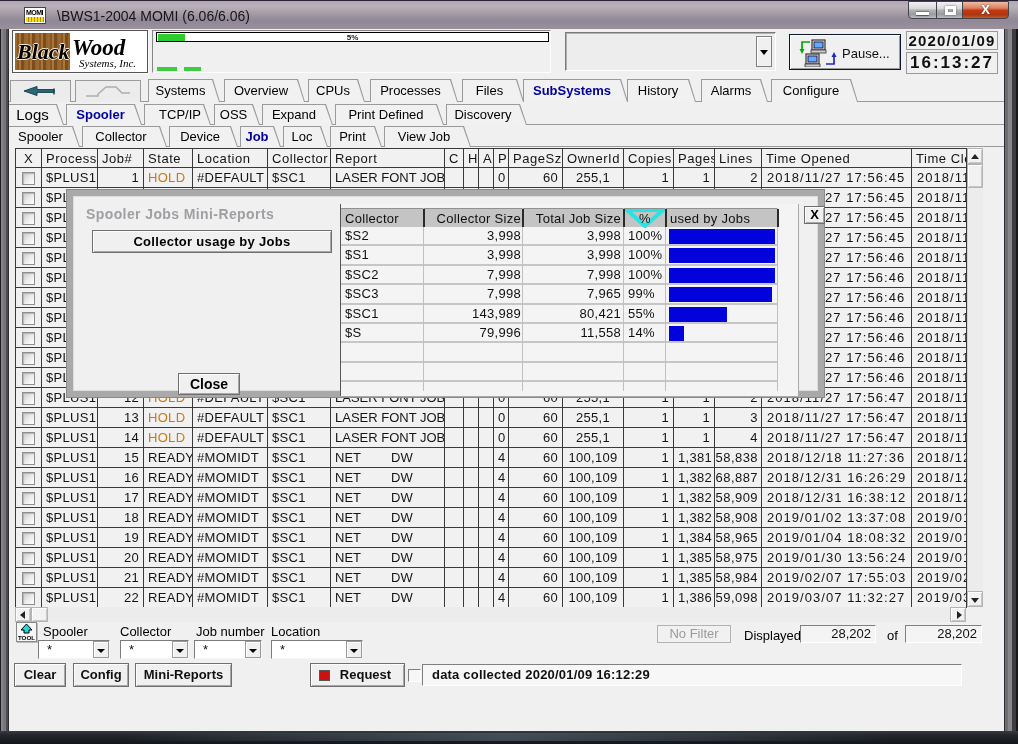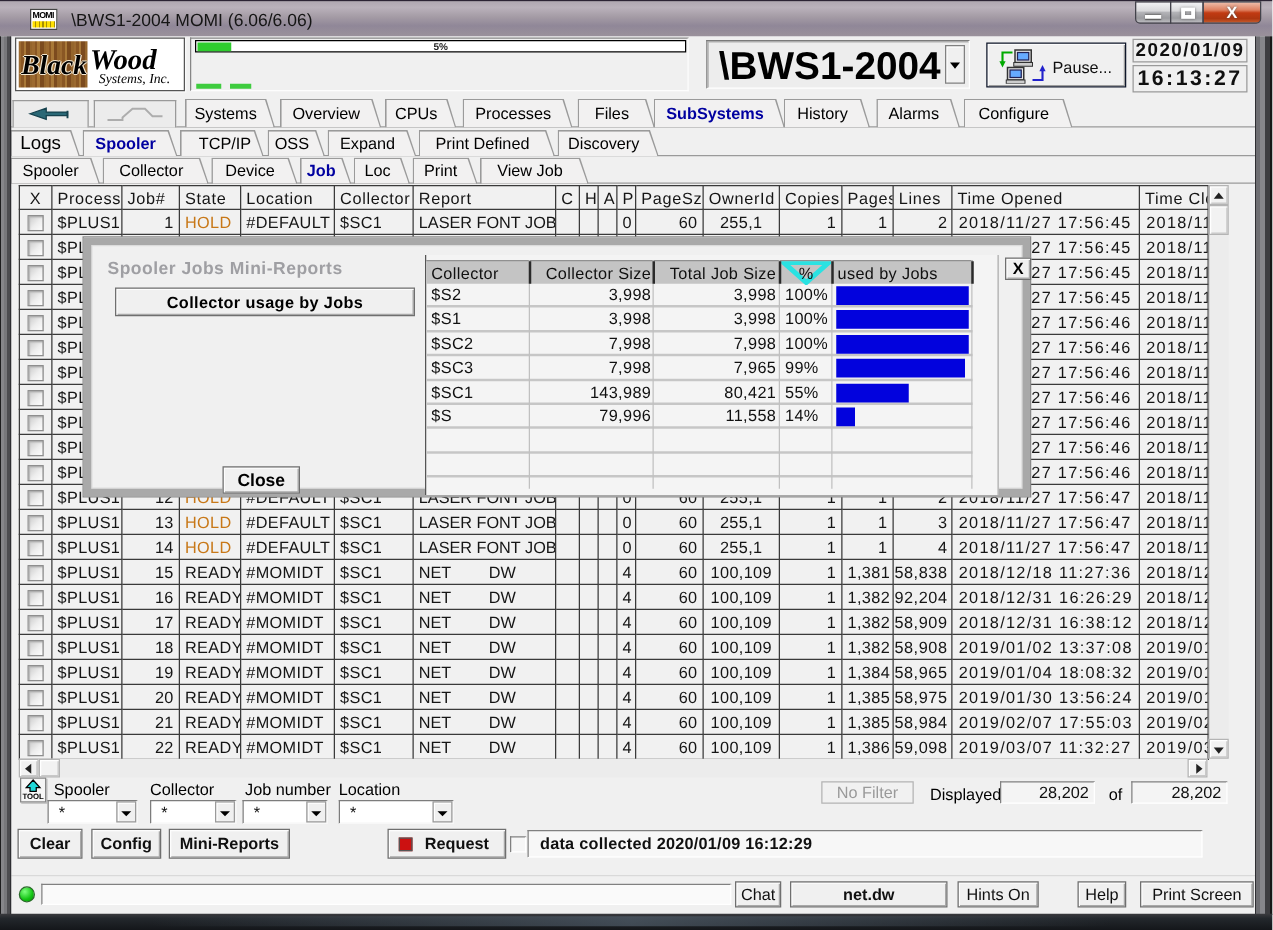--- a/index.html
+++ b/index.html
@@ -137,21 +137,20 @@
     </div>
 <div id="ppanel" class="abs sunk">
       <div id="ptrack">
         <div id="pfill"></div>
         <div id="plab">5%</div>
       </div>
       <div class="dash" style="left:4px;width:20px;"></div>
       <div class="dash" style="left:31px;width:17px;"></div>
     </div>
 <div id="bwsbox" class="abs">
-      <span id="bwstext">\BWS1-2004</span>
       <div id="bwsarrow"></div>
     </div>
 <div id="pausebtn" class="abs raised">
       <svg width="40" height="28" viewBox="0 0 40 28" style="position:absolute;left:8px;top:4px;">
         <rect x="14" y="1" width="13" height="10" fill="#e8e8e8" stroke="#333" stroke-width="1.2"></rect>
         <rect x="16" y="3" width="9" height="6" fill="#66aaff" stroke="#225"></rect>
         <rect x="13" y="11" width="15" height="3" fill="#cccccc" stroke="#333" stroke-width="0.8"></rect>
         <rect x="8" y="15" width="13" height="10" fill="#e8e8e8" stroke="#333" stroke-width="1.2"></rect>
         <rect x="10" y="17" width="9" height="6" fill="#66aaff" stroke="#225"></rect>
         <rect x="7" y="25" width="15" height="3" fill="#cccccc" stroke="#333" stroke-width="0.8"></rect>
@@ -640,21 +639,21 @@
           <td>$SC1</td>
           <td class="rep">NET<span style="display:inline-block;width:30px;"></span>DW</td>
           <td></td>
           <td></td>
           <td></td>
           <td class="r">4</td>
           <td class="r">60</td>
           <td class="own">100,109</td>
           <td class="r">1</td>
           <td class="r">1,382</td>
-          <td class="r" style="padding-right:3px;direction:rtl;letter-spacing:0.45px;">92,204</td>
+          <td class="r" style="padding-right:3px;direction:rtl;letter-spacing:0.45px;">68,887</td>
           <td class="t">2018/12/31 16:26:29</td>
           <td class="t">2018/12/</td>
         </tr>
 <tr>
           <td class="cx"><span class="cb"></span></td>
           <td>$PLUS1</td>
           <td class="r">17</td>
           <td>READY</td>
           <td>#MOMIDT</td>
           <td>$SC1</td>
@@ -891,26 +890,16 @@
 <div id="displab" class="flab" style="top:628px;">Displayed</div>
 <div class="dfield" style="left:800px;width:76px;">28,202</div>
 <div id="oflab" class="flab" style="top:628px;">of</div>
 <div class="dfield" style="left:905px;width:77px;">28,202</div>
 <div class="btn" style="left:14px;width:52px;">Clear</div>
 <div class="btn" style="left:73px;width:56px;">Config</div>
 <div class="btn" style="left:135px;width:97px;">Mini-Reports</div>
 <div class="btn" style="left:310px;width:95px;"><div id="reqsq"></div><span style="margin-left:16px;">Request</span></div>
 <div id="reqck" class="abs"></div>
 <div id="datafield" class="abs">data collected 2020/01/09 16:12:29</div>
-<div id="sbar" class="abs">
-      <div id="gdot"></div>
-      <div id="sfield"></div>
-<div class="sbbtn" style="left:579px;width:37px;">Chat</div>
-<div class="sbbtn" style="left:623px;width:126px;font-weight:bold;">net.dw</div>
-<div class="sbbtn" style="left:757px;width:65px;">Hints On</div>
-<div class="sbbtn" style="left:853px;width:39px;">Help</div>
-<div class="sbbtn" style="left:903px;width:91px;">Print Screen</div>
-
-</div>
 <div id="brdL" class="abs"></div>
 <div id="brdR" class="abs"></div>
 <div id="brdB" class="abs"></div>
 <div id="brdB2" class="abs"></div>
 </div>
 </body></html>

